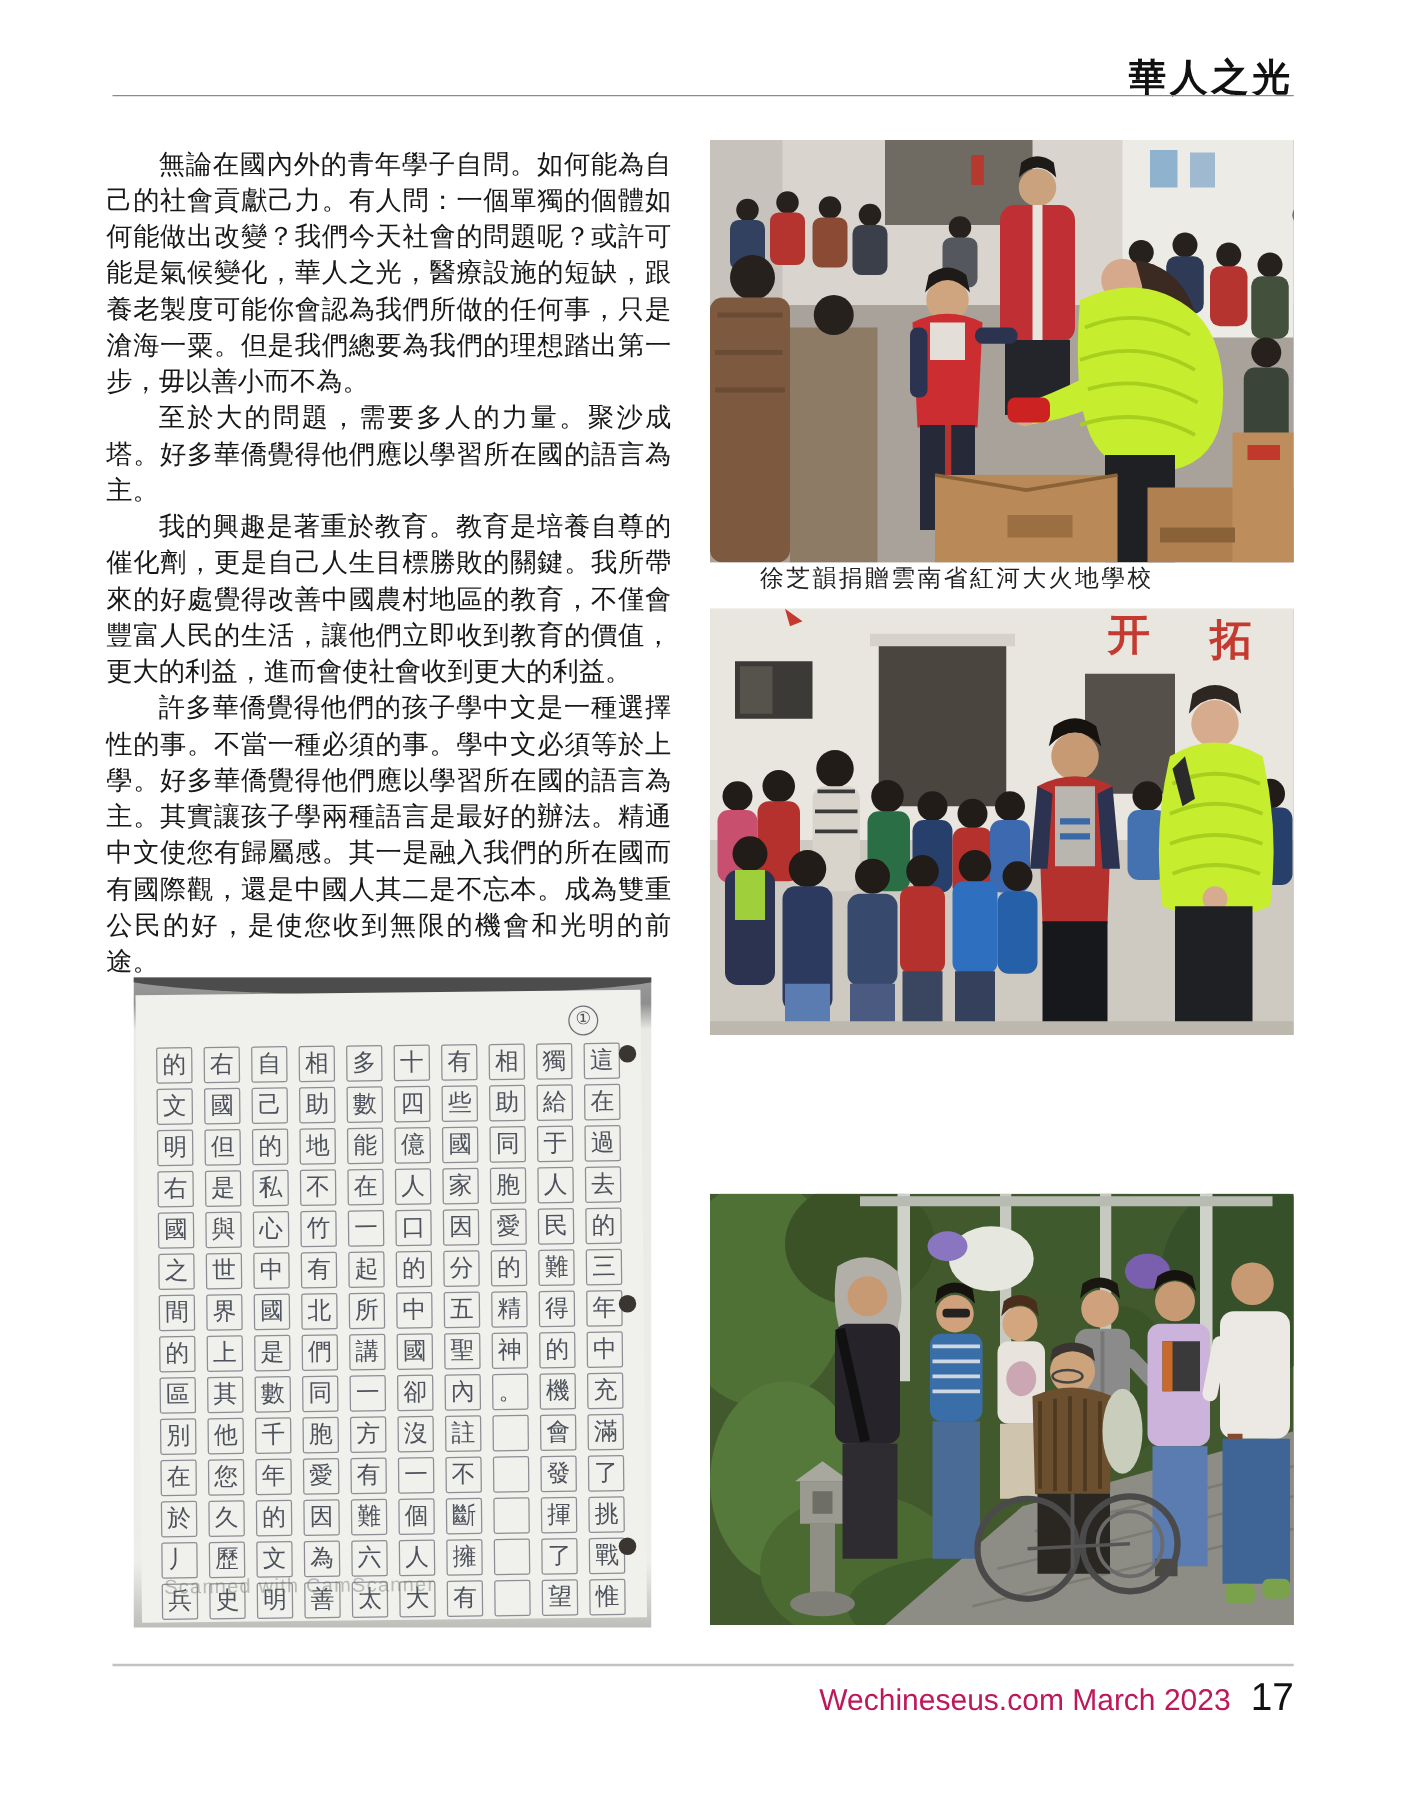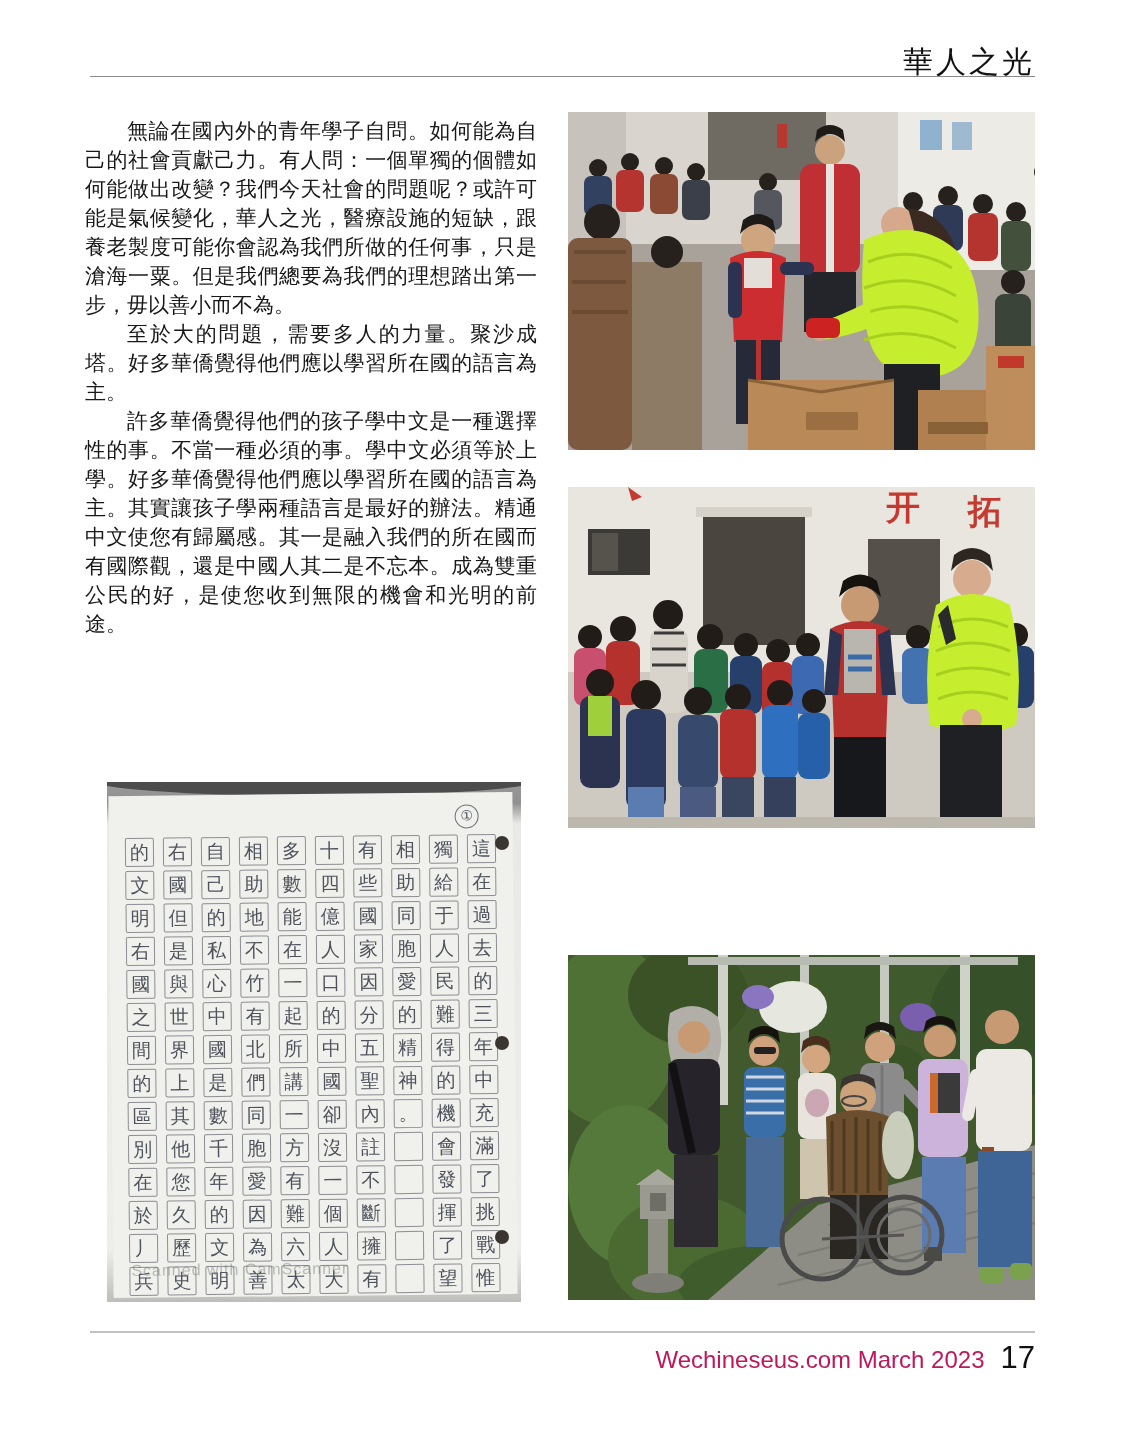--- a/index.html
+++ b/index.html
@@ -6,21 +6,21 @@
   body{
     width:1121px;height:1441px;background:#ffffff;position:relative;
     font-family:"Liberation Serif","DejaVu Serif",serif;color:#1c1c1c;
     overflow:hidden;
   }
   .page{position:absolute;inset:0;}
 
   
   .masthead{
     position:absolute;top:42px;right:86px;
-    font-size:30px;font-weight:normal;letter-spacing:3px;color:#111;
+    font-size:30px;font-weight:bold;letter-spacing:3px;color:#111;
   }
   .header-rule{
     position:absolute;top:76px;left:90px;right:86px;height:1px;background:#8a8a8a;
   }
 
   
   .article{position:absolute;left:85px;top:117px;width:452px;}
   .article p{
     margin:0;text-indent:2em;font-size:21px;line-height:29px;
     text-align:justify;color:#181818;
@@ -100,20 +100,21 @@
 <body>
 
 <div class="page">
 
   <div class="masthead">華人之光</div>
   <div class="header-rule"></div>
 
   <div class="article" id="article-paragraphs">
       <p>無論在國內外的青年學子自問。如何能為自己的社會貢獻己力。有人問：一個單獨的個體如何能做出改變？我們今天社會的問題呢？或許可能是氣候變化，華人之光，醫療設施的短缺，跟養老製度可能你會認為我們所做的任何事，只是滄海一粟。但是我們總要為我們的理想踏出第一步，毋以善小而不為。</p>
       <p>至於大的問題，需要多人的力量。聚沙成塔。好多華僑覺得他們應以學習所在國的語言為主。</p>
+      <p>我的興趣是著重於教育。教育是培養自尊的催化劑，更是自己人生目標勝敗的關鍵。我所帶來的好處覺得改善中國農村地區的教育，不僅會豐富人民的生活，讓他們立即收到教育的價值，更大的利益，進而會使社會收到更大的利益。</p>
       <p>許多華僑覺得他們的孩子學中文是一種選擇性的事。不當一種必須的事。學中文必須等於上學。好多華僑覺得他們應以學習所在國的語言為主。其實讓孩子學兩種語言是最好的辦法。精通中文使您有歸屬感。其一是融入我們的所在國而有國際觀，還是中國人其二是不忘本。成為雙重公民的好，是使您收到無限的機會和光明的前途。</p>
     </div>
 
   <div class="photo" id="photo-donation">
     <svg width="467" height="338" viewBox="0 0 467 338">
       <rect width="467" height="338" fill="#a8a29a"></rect>
       <rect width="467" height="132" fill="#d9d5ce"></rect>
       <rect x="0" y="0" width="58" height="132" fill="#c7c3bc"></rect>
       <rect x="330" y="0" width="137" height="158" fill="#edebe6"></rect>
       <rect x="140" y="0" width="118" height="68" fill="#6f6a62"></rect>
@@ -182,20 +183,21 @@
         <rect x="238" y="300" width="52" height="18" fill="#9c6f42"></rect>
         <rect x="350" y="278" width="117" height="60" fill="#b08050"></rect>
         <rect x="418" y="234" width="49" height="104" fill="#bd8d5b"></rect>
         <rect x="430" y="244" width="26" height="12" fill="#c0392b"></rect>
         <rect x="360" y="310" width="60" height="12" fill="#8a6238"></rect>
       </g>
       <rect x="64" y="150" width="70" height="188" fill="#8d7b66"></rect>
       <circle cx="99" cy="140" r="16" fill="#26211c"></circle>
     </svg>
   </div>
+  <div class="caption-zh-single">徐芝韻捐贈雲南省紅河大火地學校</div>
 
   <div class="photo" id="photo-school-group">
     <svg width="467" height="341" viewBox="0 0 467 341">
       <rect width="467" height="341" fill="#cfcac1"></rect>
       <rect width="467" height="185" fill="#e9e6df"></rect>
       <rect x="20" y="42" width="62" height="46" fill="#3c3a36"></rect>
       <rect x="24" y="46" width="26" height="38" fill="#56534d"></rect>
       <rect x="135" y="28" width="102" height="130" fill="#4a463f"></rect>
       <rect x="300" y="52" width="72" height="96" fill="#55514a"></rect>
       <rect x="128" y="20" width="116" height="10" fill="#d6d2c9"></rect>

